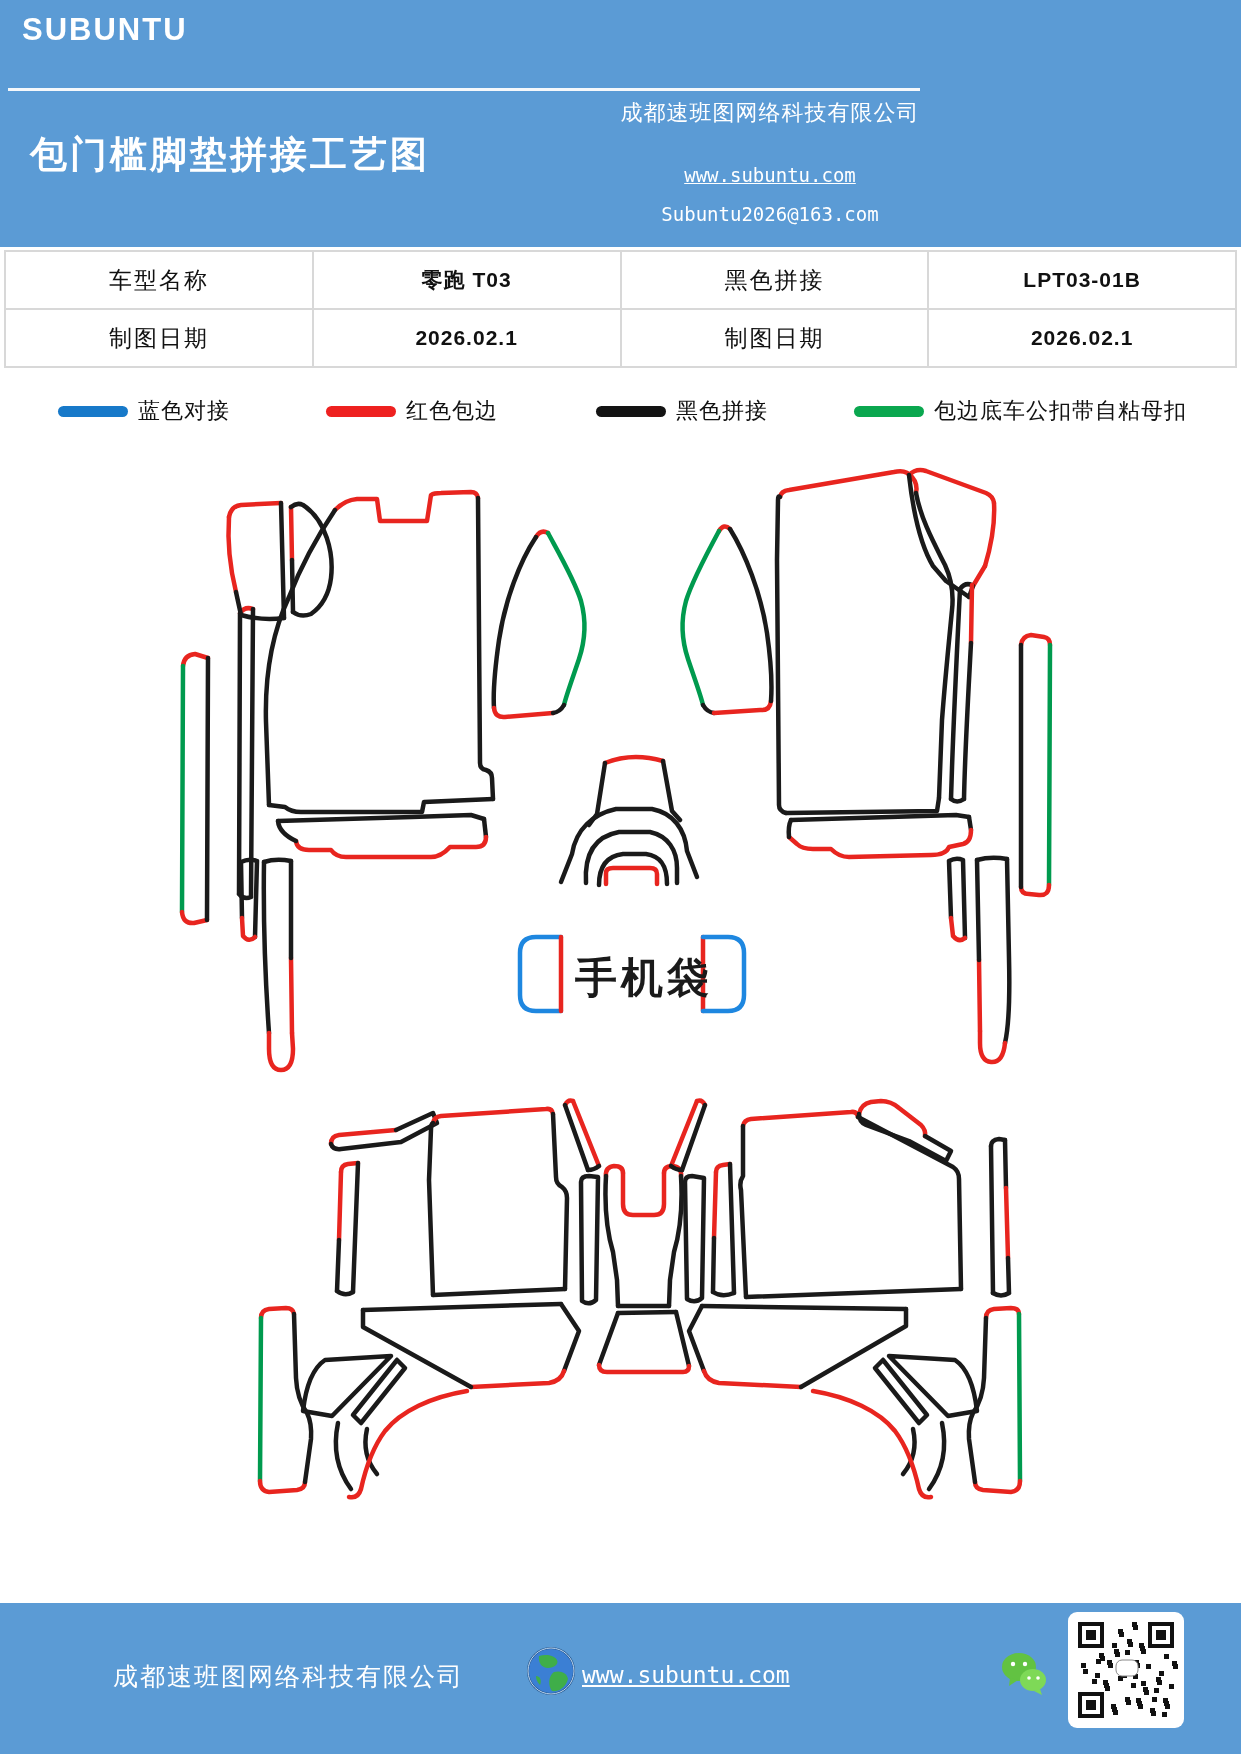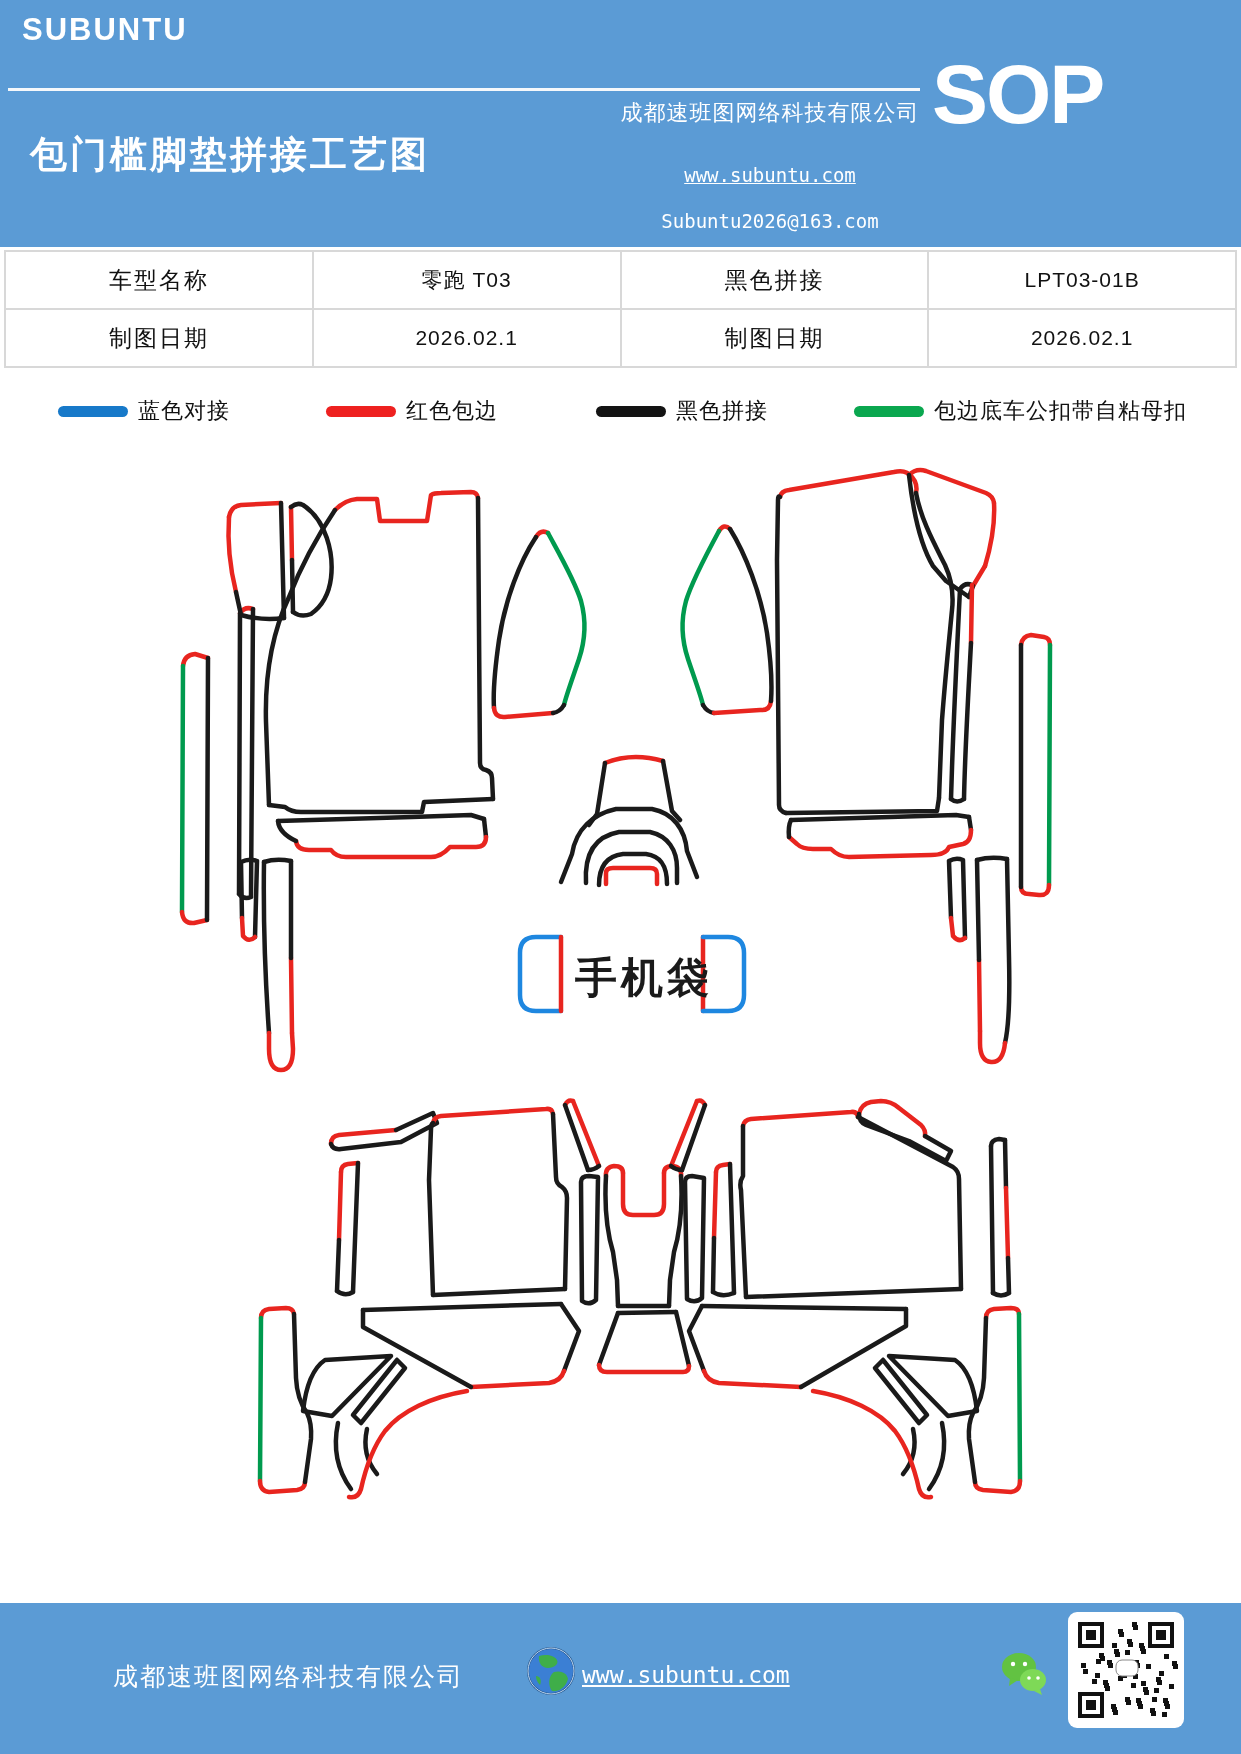--- a/index.html
+++ b/index.html
@@ -28,38 +28,38 @@
   }
   .header-right {
     position:absolute; left:615px; top:98px; width:310px; text-align:center;
   }
   .company-name { font-size:22px; letter-spacing:1px; font-family:"Liberation Serif", serif; }
   .site-link {
     display:inline-block; margin-top:36px; font-size:19px; color:#fff;
     font-family:"DejaVu Sans Mono", monospace; text-decoration:underline; cursor:pointer;
   }
   .email-link {
-    display:block; margin-top:24px; font-size:19px; color:#fff;
+    display:block; margin-top:17px; font-size:19px; color:#fff;
     font-family:"DejaVu Sans Mono", monospace;
   }
   .sop {
     position:absolute; left:932px; top:46px; width:160px;
     font-size:84px; font-weight:900; letter-spacing:-2px;
   }
   
   .info-table {
     position:absolute; left:4px; top:250px; width:1233px; height:117px;
     border-collapse:collapse; table-layout:fixed; background:#fff;
   }
   .info-table td {
     border:2px solid #d8d8d8; text-align:center; vertical-align:middle;
     height:58px; color:#111;
   }
   td.cell-label { font-size:23px; font-family:"Liberation Serif", serif; letter-spacing:2px; }
-  td.cell-value { font-size:21px; font-weight:normal; letter-spacing:1px; }
+  td.cell-value { font-size:21px; font-weight:bold; letter-spacing:1px; }
   
   .legend {
     position:absolute; left:58px; top:394px; width:1100px; height:34px;
     display:flex; align-items:center;
   }
   .legend-item { display:flex; align-items:center; margin-right:28px; }
   .legend-bar { width:70px; height:11px; border-radius:6px; margin-right:10px; flex:0 0 auto; }
   .legend-label { font-size:22px; color:#111; letter-spacing:1px; white-space:nowrap;
     font-family:"Liberation Serif", serif; }
   .legend-item:nth-child(1){ margin-left:0; }
@@ -94,21 +94,20 @@
 
   <div class="header" style="background: rgb(91, 155, 213);">
     <div class="logo">SUBUNTU</div>
     <div class="header-rule"></div>
     <div class="doc-title">包门槛脚垫拼接工艺图</div>
     <div class="header-right">
       <div class="company-name">成都速班图网络科技有限公司</div>
       <span class="site-link">www.subuntu.com</span>
       <span class="email-link">Subuntu2026@163.com</span>
     </div>
-    <div class="sop">SOP</div>
   </div>
 
   <table class="info-table">
     <tbody>
         <tr>
       <td class="cell-label">车型名称</td>
       <td class="cell-value">零跑 T03</td>
       <td class="cell-label">黑色拼接</td>
       <td class="cell-value">LPT03-01B</td>
     </tr>

